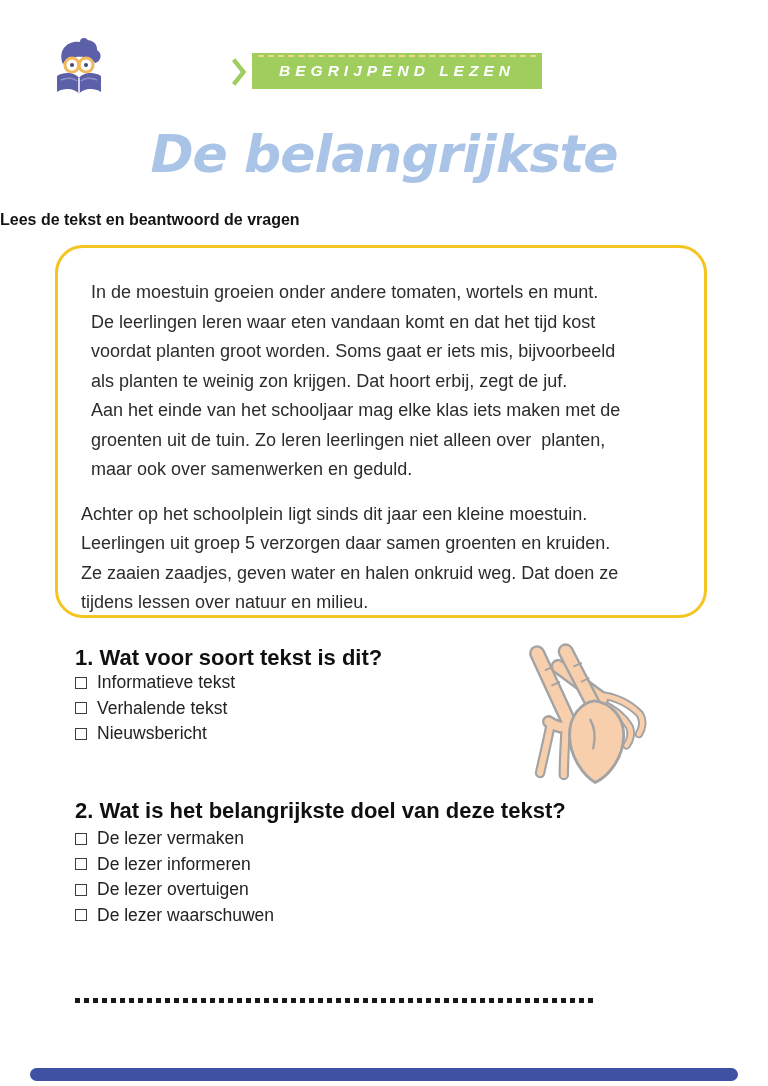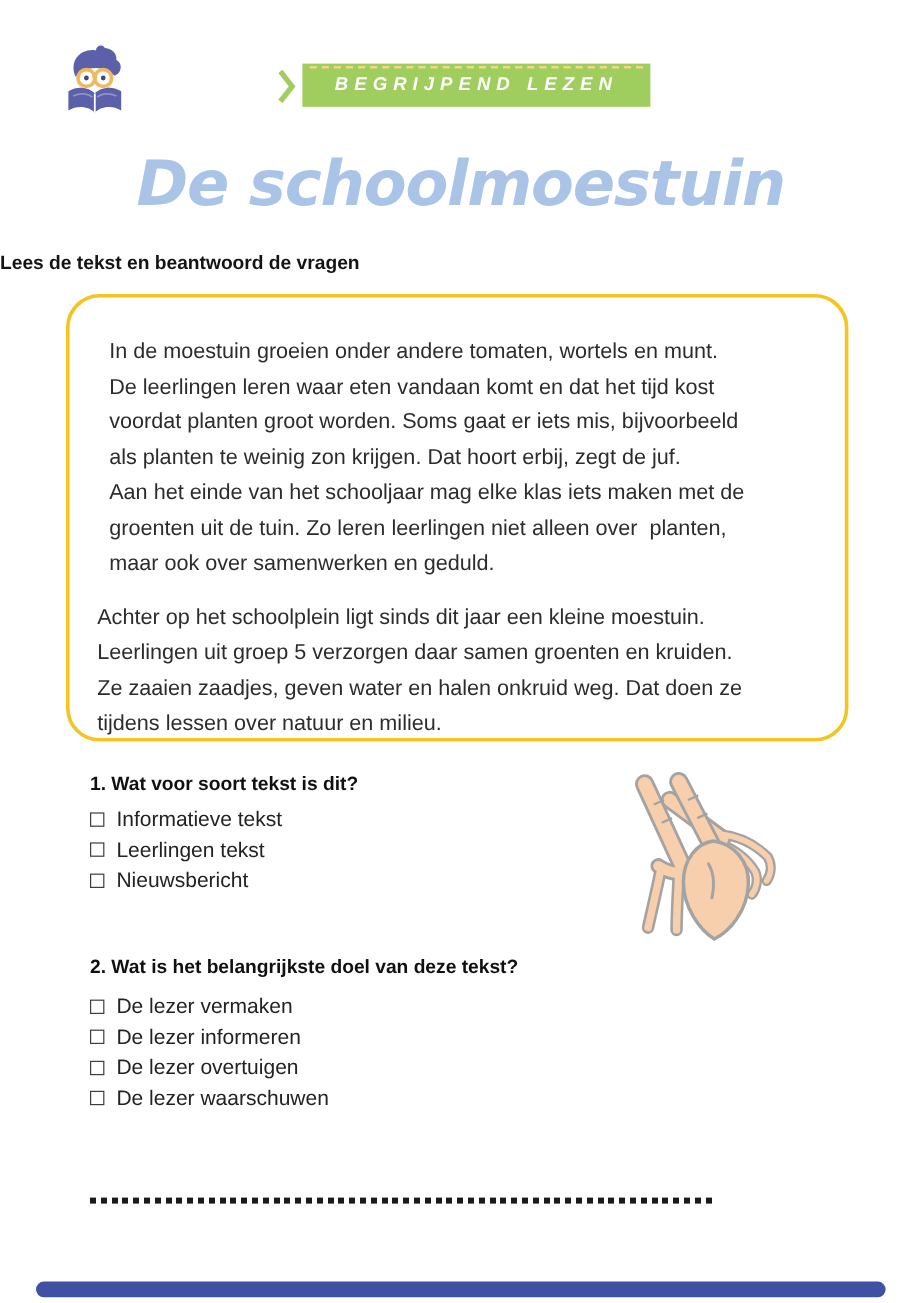--- a/index.html
+++ b/index.html
@@ -36,21 +36,21 @@
     position:absolute;left:55px;top:245px;width:652px;height:373px;
     border:3px solid #f4c421;border-radius:28px;background:#ffffff;
     box-sizing:border-box;padding:30px 18px 16px 23px;overflow:hidden;
   }
   .reading-box p{
     margin:0;font-size:18px;line-height:29.5px;color:#2c2c2c;white-space:pre-wrap;
   }
   .para-1{padding-left:10px;}
   .para-2{margin-top:15px !important;}
   
-  .q-label{position:absolute;left:75px;font-weight:bold;font-size:16px;color:#101010;white-space:nowrap;}
+  .q-label{position:absolute;left:75px;font-weight:bold;font-size:22px;color:#101010;white-space:nowrap;}
   .options{position:absolute;left:75px;display:flex;flex-direction:column;}
   .option-row{display:flex;align-items:center;height:25.5px;font-size:17.5px;color:#222222;}
   .checkbox{
     display:inline-block;width:10px;height:10px;border:1.5px solid #3d3d3d;
     margin-right:10px;flex:none;background:#ffffff;
   }
   .opt-text{white-space:nowrap;}
   .tools{position:absolute;left:503px;top:640px;width:152px;height:152px;}
   .answer-line{
     position:absolute;left:75px;top:998px;width:520px;height:5px;
@@ -81,21 +81,21 @@
     <path d="M34,45 C37,42 44,41 50,44" stroke="#8e92c9" fill="none" stroke-width="1.5"></path>
   </svg>
 
   <svg class="banner-chevron" viewBox="0 0 18 36">
     <polyline points="3,4 14,18 3,32" fill="none" stroke="#9fce5e" stroke-width="5"></polyline>
   </svg>
   <div class="banner">
     <span class="banner-label">BEGRIJPEND LEZEN</span>
   </div>
 
-  <div class="title">De schoolmoestuin</div>
+  <div class="title">De belangrijkste</div>
   <div class="subtitle">Lees de tekst en beantwoord de vragen</div>
 
   <div class="reading-box">
     <p class="para-1">In de moestuin groeien onder andere tomaten, wortels en munt.
 De leerlingen leren waar eten vandaan komt en dat het tijd kost
 voordat planten groot worden. Soms gaat er iets mis, bijvoorbeeld
 als planten te weinig zon krijgen. Dat hoort erbij, zegt de juf.
 Aan het einde van het schooljaar mag elke klas iets maken met de
 groenten uit de tuin. Zo leren leerlingen niet alleen over  planten,
 maar ook over samenwerken en geduld.</p>
@@ -106,21 +106,21 @@
   </div>
 
   <div class="q-label" style="top:645px;">1. Wat voor soort tekst is dit?</div>
   <div class="options" style="top:670px;">
     <div class="option-row">
       <span class="checkbox"></span>
       <span class="opt-text">Informatieve tekst</span>
     </div>
     <div class="option-row">
       <span class="checkbox"></span>
-      <span class="opt-text">Leerlingen tekst</span>
+      <span class="opt-text">Verhalende tekst</span>
     </div>
     <div class="option-row">
       <span class="checkbox"></span>
       <span class="opt-text">Nieuwsbericht</span>
     </div>
   </div>
 
   <svg class="tools" viewBox="0 0 160 160">
 
     <g>

